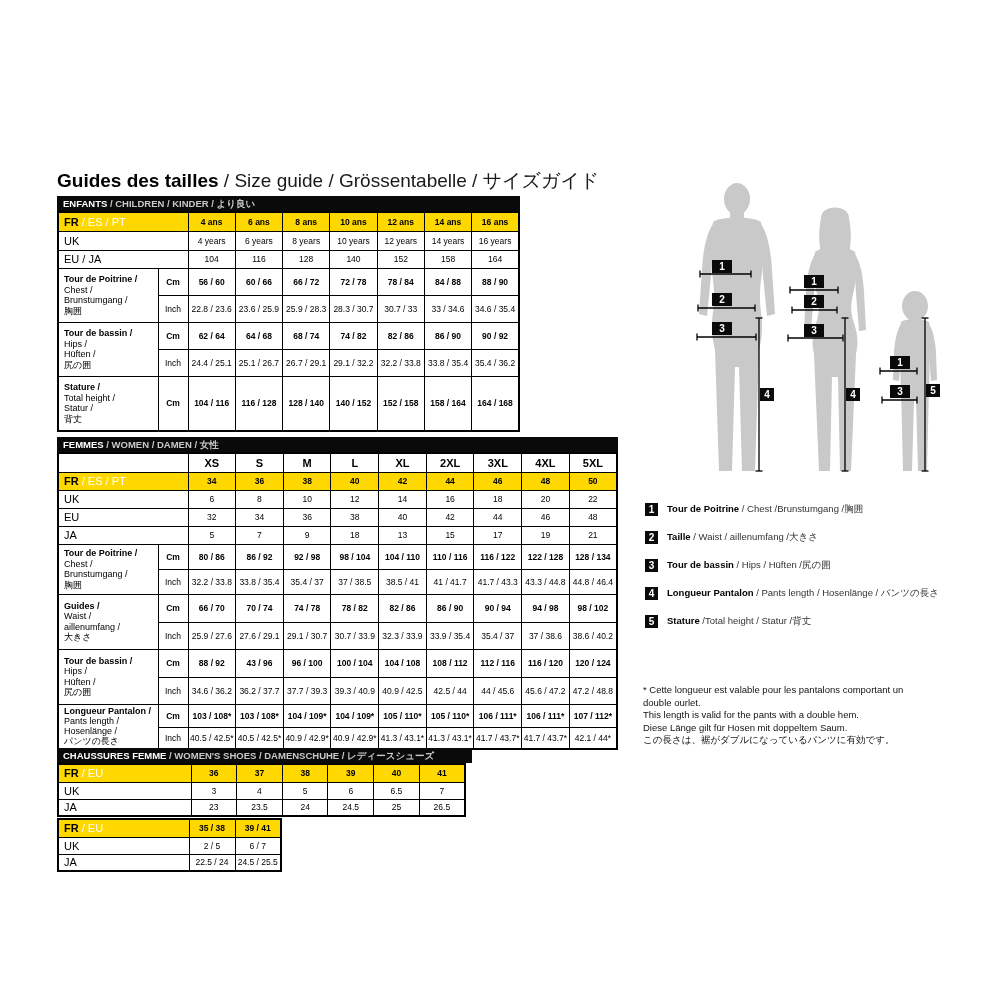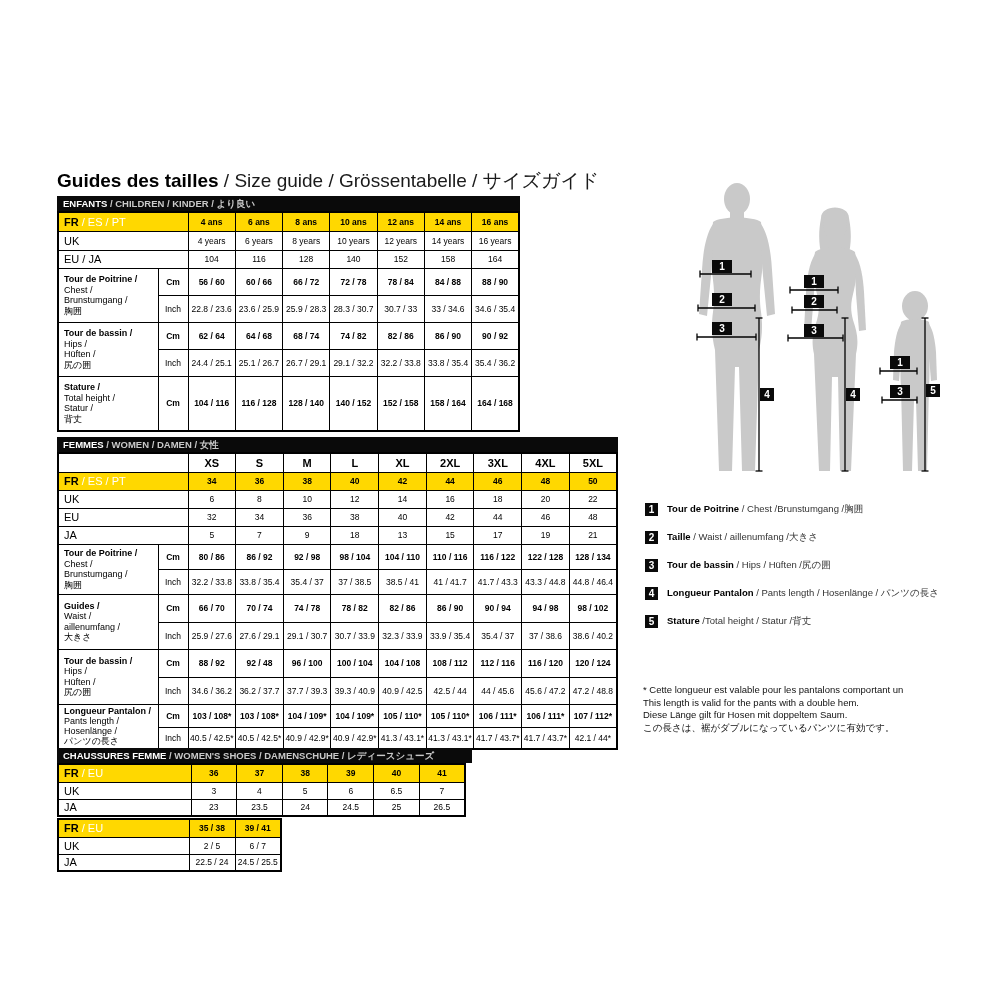--- a/index.html
+++ b/index.html
@@ -305,21 +305,21 @@
 
       <tr class="bold" style="height:28px">
         <td class="mlbl" rowspan="2" style="font-weight:normal">
           <div class="b">Tour de bassin /</div>
           <div>Hips /</div>
           <div>Hüften /</div>
           <div>尻の囲</div>
         </td>
         <td class="unit b">Cm</td>
       <td>88 / 92</td>
-            <td>92 / 48</td>
+            <td>43 / 96</td>
             <td>96 / 100</td>
             <td>100 / 104</td>
             <td>104 / 108</td>
             <td>108 / 112</td>
             <td>112 / 116</td>
             <td>116 / 120</td>
             <td>120 / 124</td>
           </tr>
       <tr style="height:27px">
         <td class="unit">Inch</td>
@@ -525,18 +525,19 @@
       <span><span class="b">Longueur Pantalon</span><span class="r"> / Pants length / Hosenlänge / パンツの長さ</span></span>
     </div>
     <div class="legend-item">
       <span class="legend-num">5</span>
       <span><span class="b">Stature</span><span class="r"> /Total height  / Statur /背丈</span></span>
     </div>
   </div>
 
   <div class="footnote">
     <div>* Cette longueur est valable pour les pantalons comportant un</div>
+    <div>double ourlet.</div>
     <div>This length is valid for the pants with a double hem.</div>
     <div>Diese Länge gilt für Hosen mit doppeltem Saum.</div>
     <div>この長さは、裾がダブルになっているパンツに有効です。</div>
   </div>
 
 </div>
 
 </body></html>

